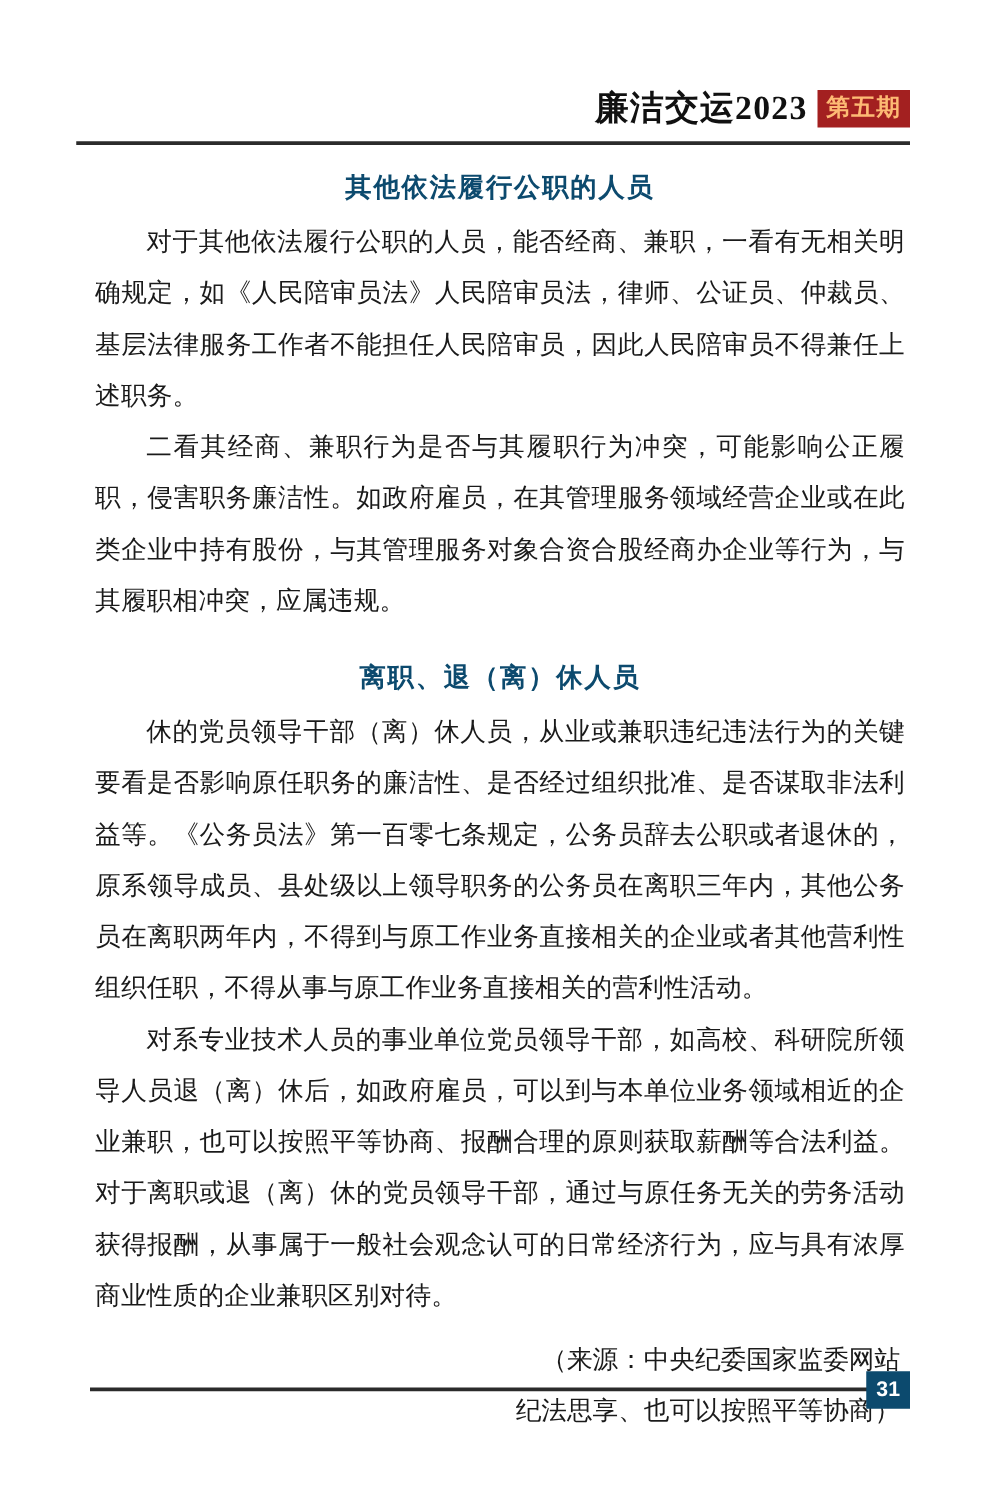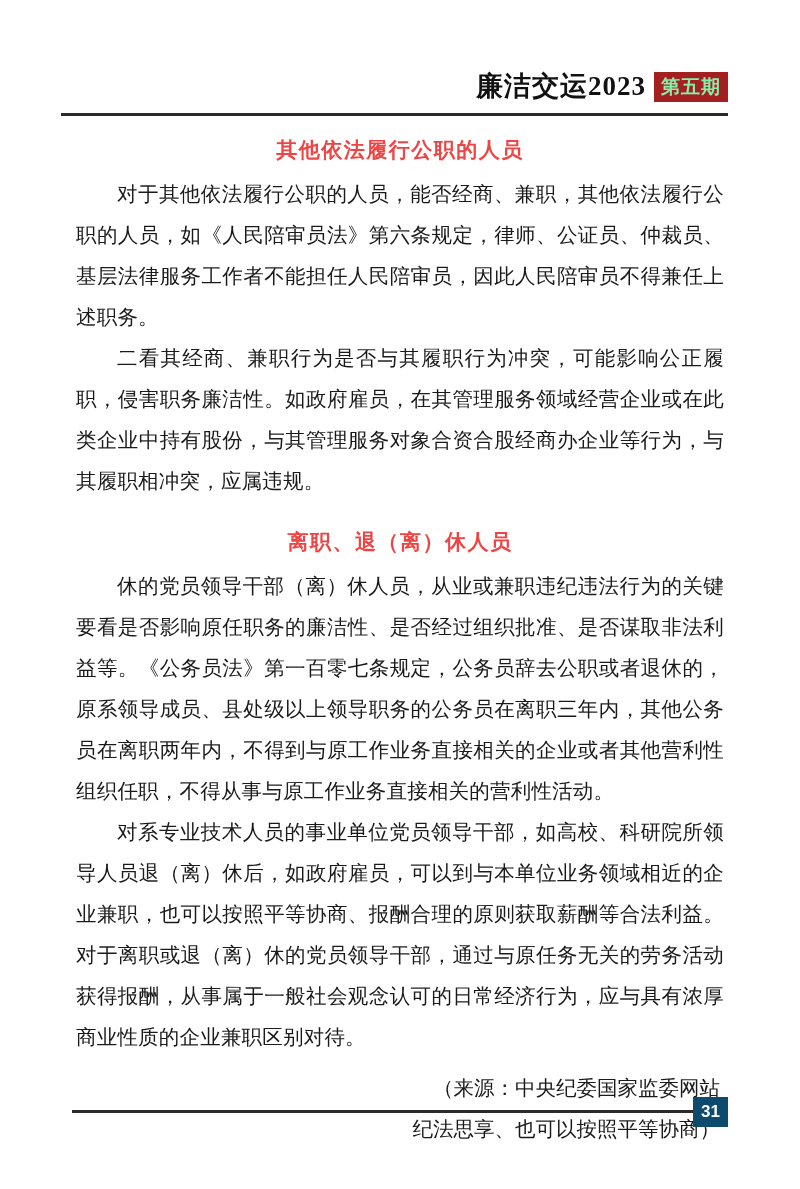--- a/index.html
+++ b/index.html
@@ -41,21 +41,21 @@
     font-family: "Liberation Serif", "DejaVu Serif", serif;
     font-size: 27px;
     font-weight: bold;
     letter-spacing: 1px;
     color: #111;
     line-height: 1;
     padding-bottom: 2px;
   }
   .header-badge {
     background: #A32020;
-    color: #86efac;
+    color: #fdba74;
     font-size: 19px;
     font-weight: bold;
     line-height: 1;
     padding: 5px 7px 6px 7px;
     margin-left: 8px;
     letter-spacing: 1px;
   }
   .header-rule {
     position: absolute;
     left: 0;
@@ -72,21 +72,21 @@
     left: 76px;
     width: 648px;
   }
   h2.section-title {
     font-family: "Liberation Sans", "DejaVu Sans", sans-serif;
     font-size: 21px;
     font-weight: bold;
     text-align: center;
     margin: 8px 0 10px 0;
     letter-spacing: 1.5px;
-    color: #ef4444;
+    color: #0c4a6e;
   }
   h2.section-title.second {
     margin-top: 26px;
   }
   p.para {
     font-size: 20.5px;
     line-height: 41px;
     text-indent: 2em;
     margin: 0 0 0 0;
     text-align: justify;
@@ -146,21 +146,21 @@
     <div class="header-inner">
       <div class="header-title">廉洁交运2023</div>
       <div class="header-badge">第五期</div>
     </div>
     <div class="header-rule"></div>
   </div>
 
   <div class="content">
 
     <h2 class="section-title">其他依法履行公职的人员</h2>
-    <p class="para">对于其他依法履行公职的人员，能否经商、兼职，其他依法履行公职的人员，如《人民陪审员法》第六条规定，律师、公证员、仲裁员、基层法律服务工作者不能担任人民陪审员，因此人民陪审员不得兼任上述职务。</p>
+    <p class="para">对于其他依法履行公职的人员，能否经商、兼职，一看有无相关明确规定，如《人民陪审员法》人民陪审员法，律师、公证员、仲裁员、基层法律服务工作者不能担任人民陪审员，因此人民陪审员不得兼任上述职务。</p>
     <p class="para">二看其经商、兼职行为是否与其履职行为冲突，可能影响公正履职，侵害职务廉洁性。如政府雇员，在其管理服务领域经营企业或在此类企业中持有股份，与其管理服务对象合资合股经商办企业等行为，与其履职相冲突，应属违规。</p>
 
     <h2 class="section-title second">离职、退（离）休人员</h2>
     <p class="para">休的党员领导干部（离）休人员，从业或兼职违纪违法行为的关键要看是否影响原任职务的廉洁性、是否经过组织批准、是否谋取非法利益等。《公务员法》第一百零七条规定，公务员辞去公职或者退休的，原系领导成员、县处级以上领导职务的公务员在离职三年内，其他公务员在离职两年内，不得到与原工作业务直接相关的企业或者其他营利性组织任职，不得从事与原工作业务直接相关的营利性活动。</p>
     <p class="para">对系专业技术人员的事业单位党员领导干部，如高校、科研院所领导人员退（离）休后，如政府雇员，可以到与本单位业务领域相近的企业兼职，也可以按照平等协商、报酬合理的原则获取薪酬等合法利益。对于离职或退（离）休的党员领导干部，通过与原任务无关的劳务活动获得报酬，从事属于一般社会观念认可的日常经济行为，应与具有浓厚商业性质的企业兼职区别对待。</p>
 
     <p class="source">
       <span>（来源：中央纪委国家监委网站</span>
       <span class="line2">纪法思享、也可以按照平等协商）</span>
     </p>

